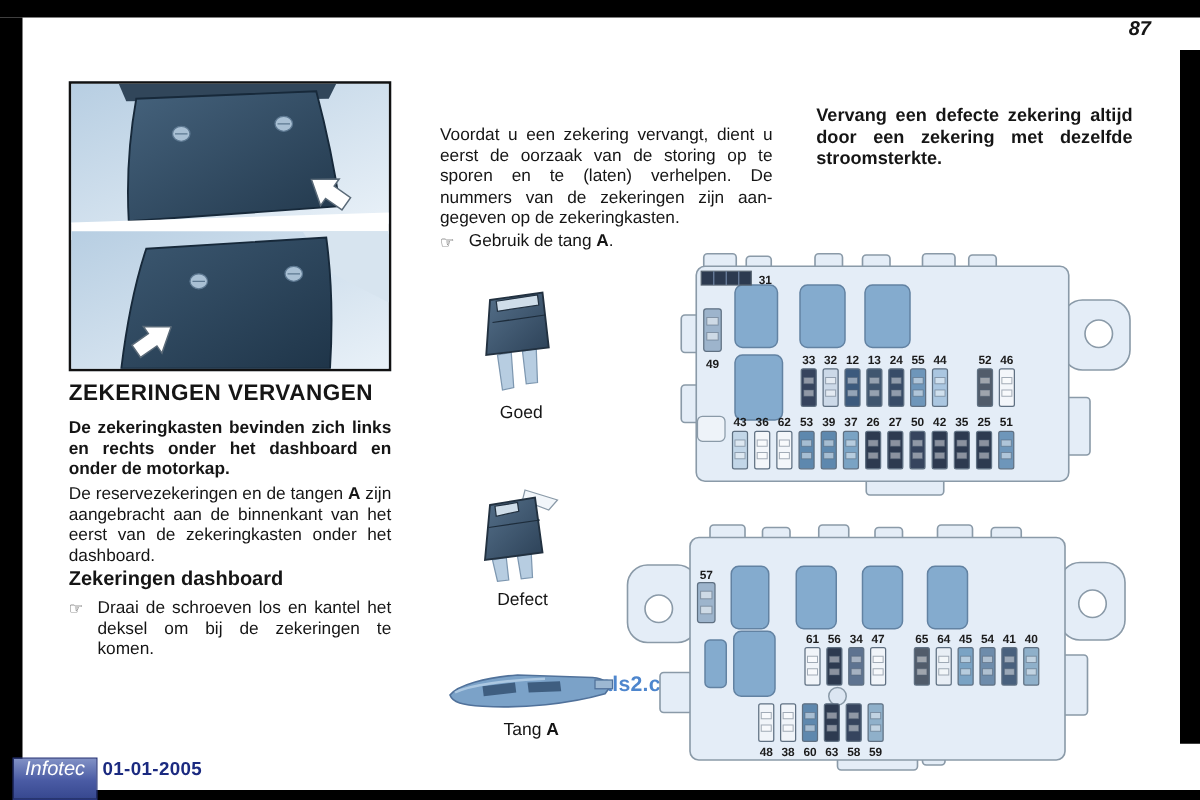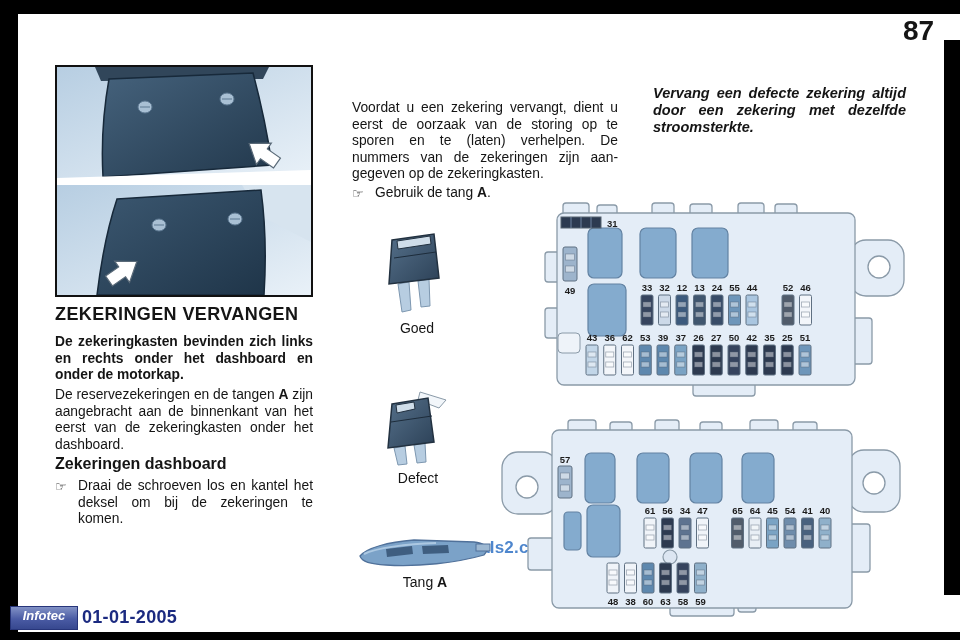--- a/index.html
+++ b/index.html
@@ -5,36 +5,36 @@
   * { margin:0; padding:0; box-sizing:border-box; }
   html,body { background:#444; }
   #page {
     position:relative; width:960px; height:640px; background:#ffffff;
     overflow:hidden; font-family:"Liberation Sans", sans-serif; color:#151515;
   }
   .abs { position:absolute; }
   .bar { position:absolute; background:#000; }
   .hdr-title { font-size:26px; font-weight:700; letter-spacing:1.5px; color:#0d0d0d;
     width:960px; text-align:center; top:17px; left:0; }
-  .page-num { font-size:28px; font-weight:700; top:15px; left:903px; }
+  .page-num { font-size:16px; font-weight:700; top:15px; left:903px;font-style:italic; }
   h2.sec { font-size:18px; font-weight:700; letter-spacing:.4px; }
   h3.sec { font-size:16px; font-weight:700; }
   .body-txt { font-size:13.8px; line-height:16.6px; text-align:justify; }
-  .bold-block { font-size:14.5px; font-weight:700; line-height:16.8px; text-align:justify;font-style:italic; }
+  .bold-block { font-size:14.5px; font-weight:700; line-height:16.8px; text-align:justify; }
   .bullet { display:flex; }
   .bullet .hand { flex:none; width:23px; font-size:13px; color:#333; padding-top:1px; }
   .bullet .btext { text-align:justify; flex:1; }
   .caption { font-size:14px; color:#151515; text-align:center; }
   .photo-frame { border:2px solid #111; background:#dfe9f2; }
   .wm-blue { font-size:17px; font-weight:700; color:#3f7cc9; opacity:.92; letter-spacing:.2px; }
   .wm-gray { font-size:31px; color:#97999c; letter-spacing:1px; white-space:nowrap; }
   .logo-box { background:linear-gradient(180deg,#8191c5 0%,#4a5ba4 55%,#37488f 100%);
-    border:1px solid #27357a; color:#fff; font-weight:700; font-style:italic;
-    font-size:13px; text-align:center; line-height:17px; width:68px; height:24px; }
-  .date-txt { font-size:18px; font-weight:700; color:#1b2a80; letter-spacing:.3px; }
+    border:1px solid #27357a; color:#fff; font-weight:400; font-style:italic;
+    font-size:16px; text-align:center; line-height:17px; width:68px; height:34px; }
+  .date-txt { font-size:15px; font-weight:700; color:#1b2a80; letter-spacing:.3px; }
   .fuse-label { font-size:9.5px; font-weight:700; fill:#1c1c1c;
     font-family:"Liberation Sans", sans-serif; text-anchor:middle; }
   .fuse-label-start { text-anchor:start; }
   svg text { font-family:"Liberation Sans", sans-serif; }
 </style>
 </head>
 <body>
 
 <div id="page">
 

